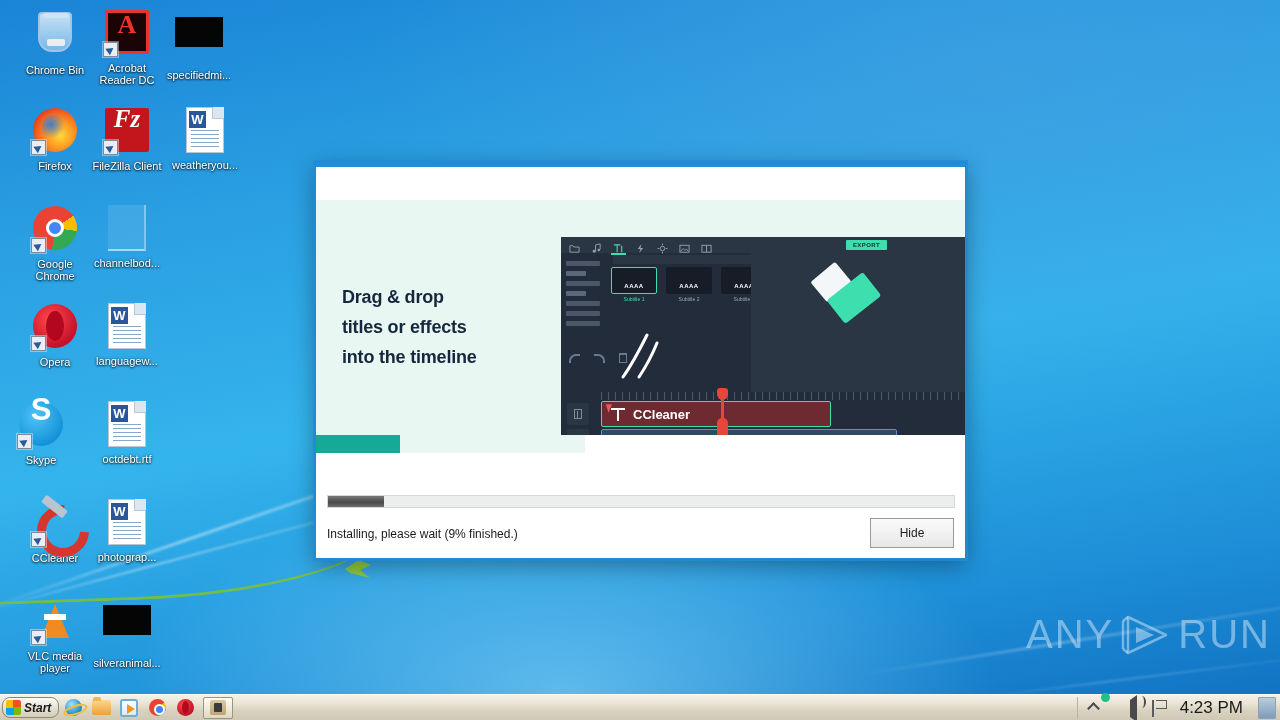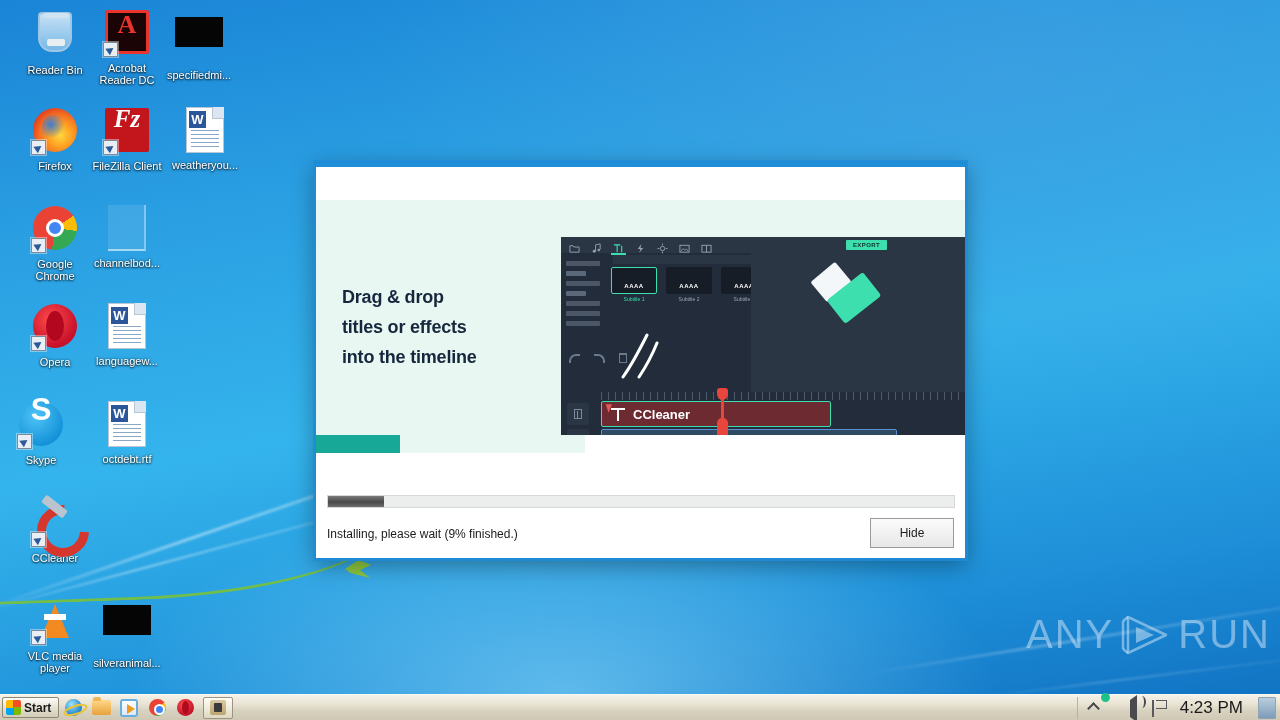--- a/index.html
+++ b/index.html
@@ -361,23 +361,24 @@
   #taskbar {
     position:absolute; left:0; bottom:0; width:1280px; height:26px;
     background: linear-gradient(180deg,#f5f2e8 0%,#e8e2d2 38%,#d8d2c0 62%,#cfc8b4 100%);
     border-top:1px solid #fbf9f2;
     display:flex; align-items:center;
   }
   #start-btn {
     margin-left:2px; height:21px; display:flex;align-items:center; gap:3px;
     padding:0 7px 0 3px;
     background: linear-gradient(180deg,#fdfcf8,#e4dfd0 55%,#d3ccb8);
-    border:1px solid #8e8872; border-radius:2px;
+    border:1px solid #8e8872; border-radius:8px;
     font-size:12px; font-weight:bold; color:#1a1a1a;
     cursor:pointer;
+    font-style:italic;
   }
   #start-orb {
     width:15px;height:15px;border-radius:2px;position:relative;
     background: conic-gradient(from 0deg, #f25022 0 90deg, #7fba00 90deg 180deg, #00a4ef 180deg 270deg, #ffb900 270deg 360deg);
   }
   .qlaunch { width:28px;height:22px;display:flex;align-items:center;justify-content:center;cursor:pointer; }
   .q-ie{width:17px;height:17px;border-radius:50%;background:radial-gradient(circle at 38% 32%,#9ee3ff,#1d7fc4 72%);position:relative;}
   .q-ie::after{content:"";position:absolute;left:-2px;top:6px;width:21px;height:6px;border:2px solid #e9c33a;border-radius:50%;transform:rotate(-18deg);}
   .q-explorer{width:19px;height:15px;background:linear-gradient(180deg,#ffd88a,#e8a13c);border-radius:2px 3px 2px 2px;position:relative;}
   .q-explorer::before{content:"";position:absolute;left:1px;top:-3px;width:8px;height:4px;background:#f0b65a;border-radius:2px 2px 0 0;}
@@ -426,21 +427,21 @@
   <div class="streak s3"></div>
   <div class="streak s4"></div>
   <div class="grass"></div>
   <div class="leaf"></div>
 
   <div id="icon-grid">
       <div class="dicon" style="left: 18px; top: 8px;">
         <div class="glyph">
           <div class="ic-recycle"></div>
         </div>
-        <span class="lbl">Reader Bin</span>
+        <span class="lbl">Chrome Bin</span>
       </div>
       <div class="dicon" style="left: 90px; top: 8px;">
         <div class="glyph">
           <div class="ic-acrobat"></div>
           <span class="shortcut-arrow"></span>
         </div>
         <span class="lbl">Acrobat Reader DC</span>
       </div>
       <div class="dicon" style="left: 162px; top: 8px;">
         <div class="glyph">
@@ -512,20 +513,28 @@
           </div>
         </div>
         <span class="lbl">octdebt.rtf</span>
       </div>
       <div class="dicon" style="left: 18px; top: 498px;">
         <div class="glyph">
           <div class="ic-ccleaner"></div>
           <span class="shortcut-arrow"></span>
         </div>
         <span class="lbl">CCleaner</span>
+      </div>
+      <div class="dicon" style="left: 90px; top: 498px;">
+        <div class="glyph">
+          <div class="ic-word">
+            <div class="wlines"></div>
+          </div>
+        </div>
+        <span class="lbl">photograp...</span>
       </div>
       <div class="dicon" style="left: 18px; top: 596px;">
         <div class="glyph">
           <div class="ic-vlc"></div>
           <span class="shortcut-arrow"></span>
         </div>
         <span class="lbl">VLC media player</span>
       </div>
       <div class="dicon" style="left: 90px; top: 596px;">
         <div class="glyph">

